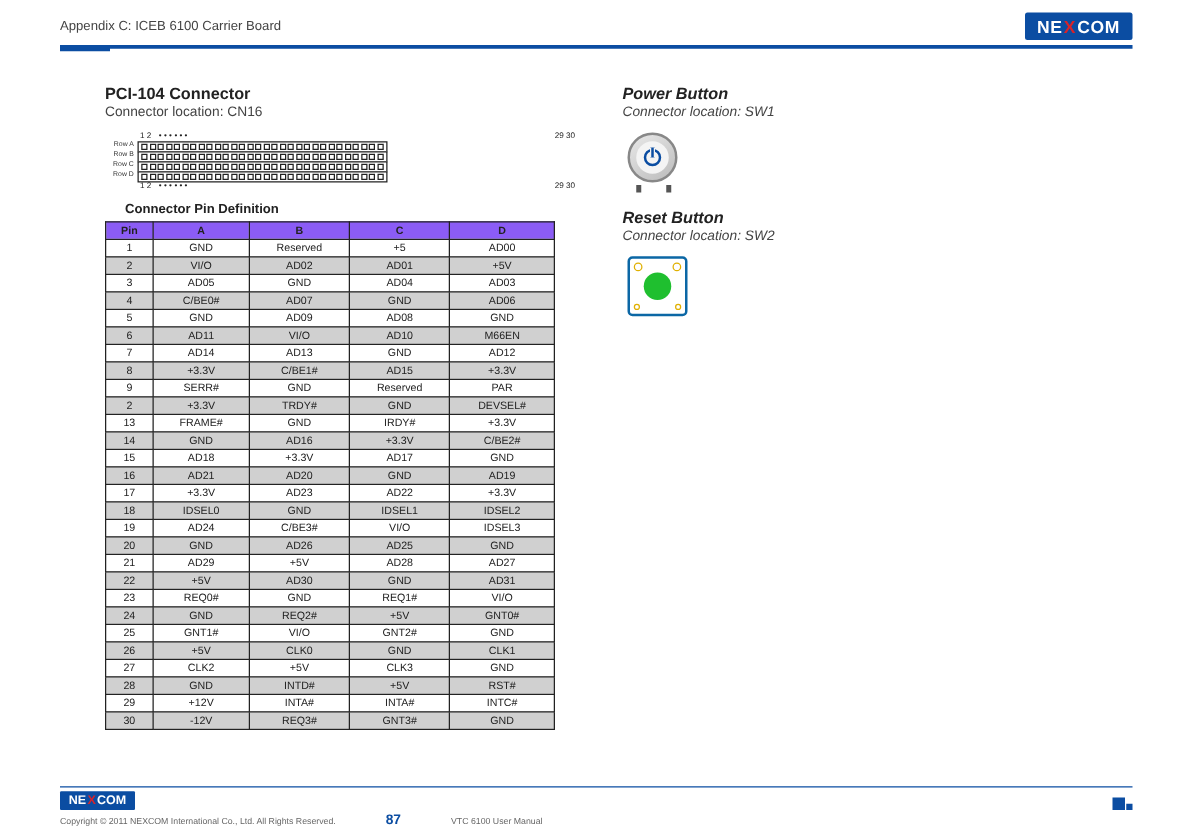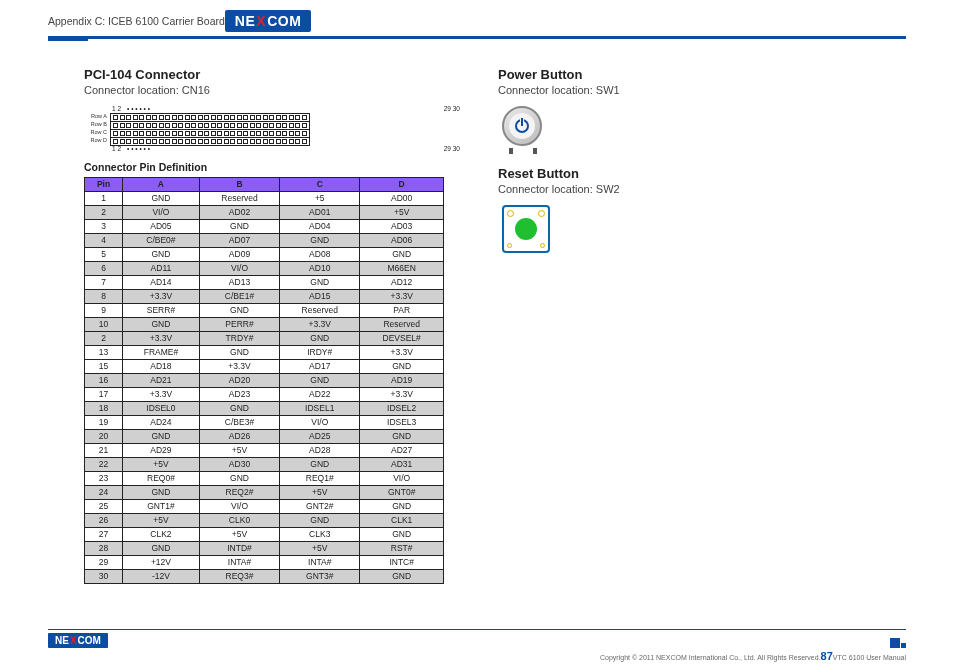--- a/index.html
+++ b/index.html
@@ -9,20 +9,21 @@
     width: 954px;
     height: 672px;
     position: relative;
     overflow: hidden;
     color: #222;
   }
 
   
   .header {
     display: flex;
+    justify-content: space-between;
     align-items: center;
     padding: 10px 48px 4px 48px;
   }
   .header-title {
     font-size: 10.5px;
     color: #444;
   }
   .logo {
     background: #0b4da2;
     color: #fff;
@@ -54,38 +55,38 @@
     background: #0b4da2;
   }
 
   
   .content {
     display: flex;
     gap: 30px;
     padding: 28px 48px 0 48px;
   }
   .col-left { width: 420px; padding-left: 36px; }
-  .col-right { width: 400px; }
+  .col-right { width: 400px; font-style: italic; }
 
   h3.section-title {
     font-size: 13px;
     font-weight: bold;
     color: #222;
     margin-bottom: 2px;
   }
   .conn-loc {
     font-size: 11px;
     font-weight: 300;
     color: #444;
     margin-bottom: 10px;
   }
   .sub-title {
     font-size: 10.5px;
     font-weight: bold;
-    margin: 8px 0 4px 0;
+    margin: 8px 0 4px 16px;
     color: #222;
   }
 
   
   .diagram {
     font-size: 6.5px;
     line-height: 1;
     margin-bottom: 6px;
   }
   .diag-numrow {
@@ -251,25 +252,26 @@
   .footer-logo .x { color:#d8232a; padding:0 1px; }
   .footer-deco {
     display:flex;
     gap:0;
     align-items:flex-end;
   }
   .footer-deco .sq1 { width:10px; height:10px; background:#0b4da2; }
   .footer-deco .sq2 { width:5px; height:5px; background:#0b4da2; margin-left:1px; }
   .footer-line2 {
     display:flex;
-    justify-content:flex-end;
+    justify-content:flex-start;
     align-items: baseline;
     font-size: 7px;
     color:#666;
     margin-top:2px;
+    gap:40px;
   }
   .footer-page {
     font-size: 11px;
     font-weight: bold;
     color: #0b4da2;
   }
 </style>
 </head>
 <body>
 
@@ -516,39 +518,39 @@
             <td>+3.3V</td>
           </tr>
           <tr>
             <td class="pin-col">9</td>
             <td>SERR#</td>
             <td>GND</td>
             <td>Reserved</td>
             <td>PAR</td>
           </tr>
           <tr class="gray">
-            <td class="pin-col">10</td>
-            <td>GND</td>
-            <td>PERR#</td>
-            <td>+3.3V</td>
-            <td>Reserved</td>
-          </tr>
-          <tr class="gray">
             <td class="pin-col">2</td>
             <td>+3.3V</td>
             <td>TRDY#</td>
             <td>GND</td>
             <td>DEVSEL#</td>
           </tr>
           <tr>
             <td class="pin-col">13</td>
             <td>FRAME#</td>
             <td>GND</td>
             <td>IRDY#</td>
             <td>+3.3V</td>
+          </tr>
+          <tr class="gray">
+            <td class="pin-col">14</td>
+            <td>GND</td>
+            <td>AD16</td>
+            <td>+3.3V</td>
+            <td>C/BE2#</td>
           </tr>
           <tr>
             <td class="pin-col">15</td>
             <td>AD18</td>
             <td>+3.3V</td>
             <td>AD17</td>
             <td>GND</td>
           </tr>
           <tr class="gray">
             <td class="pin-col">16</td>

